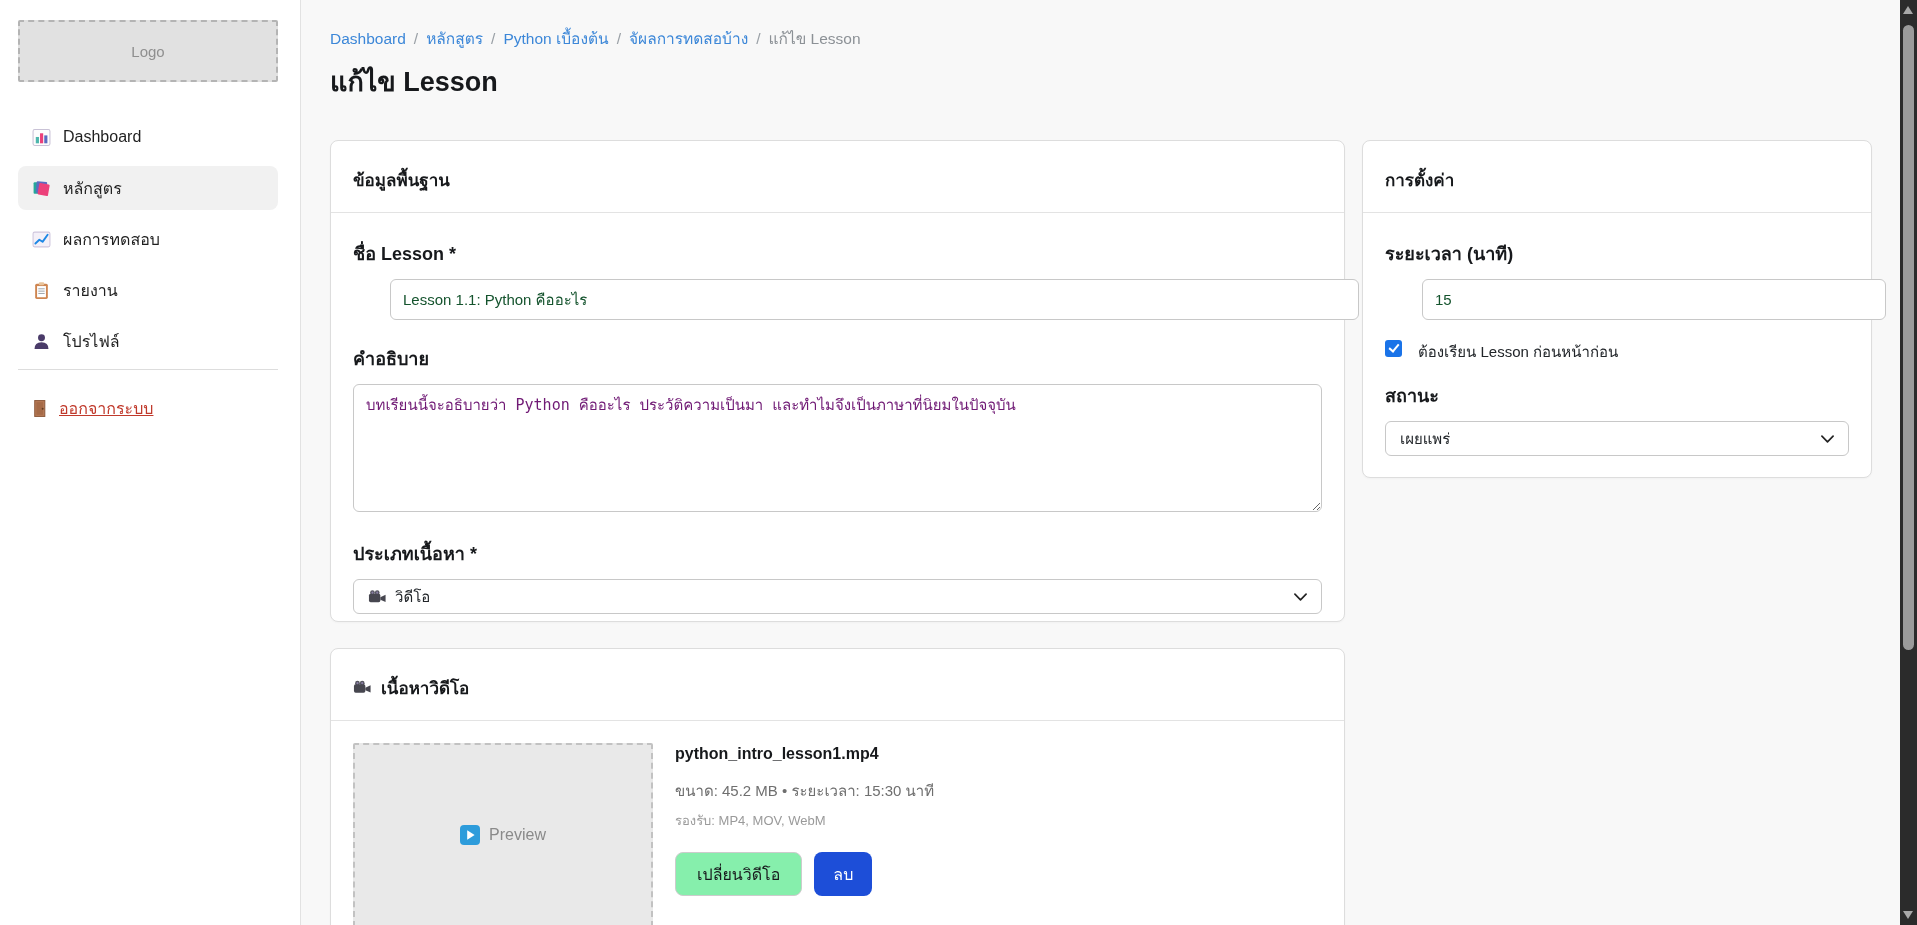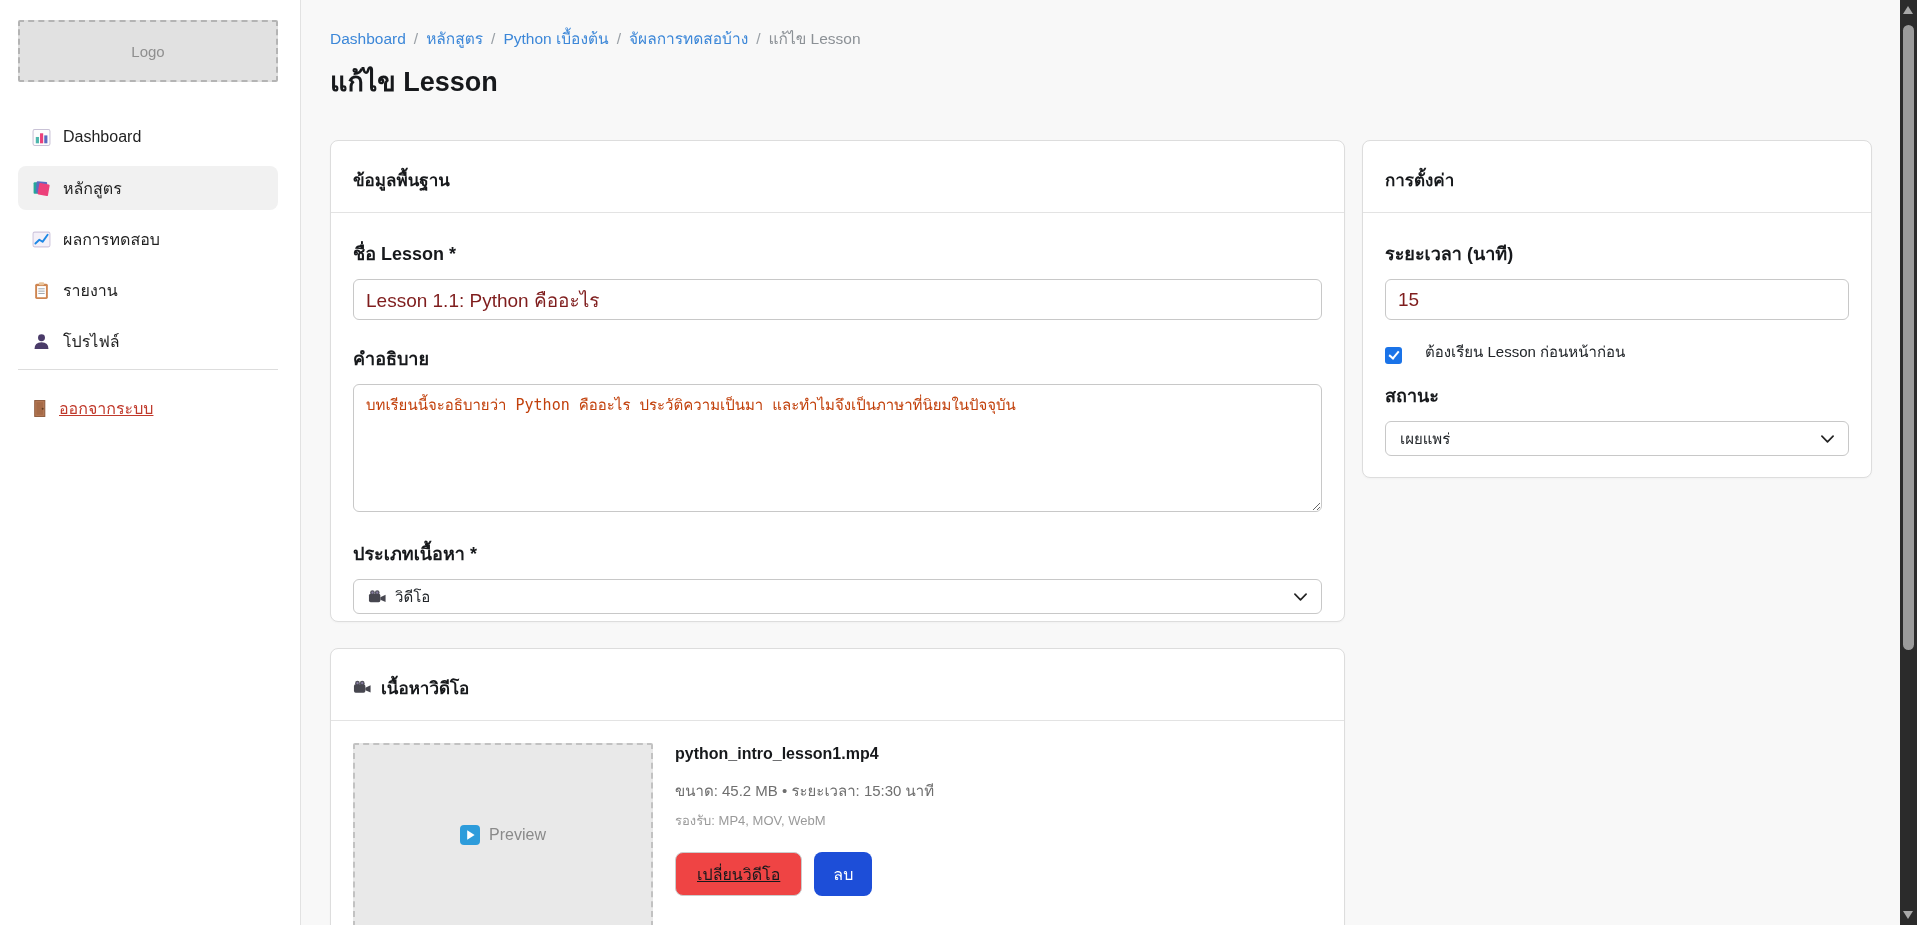--- a/index.html
+++ b/index.html
@@ -44,51 +44,51 @@
           border-radius:8px; box-shadow:0 1px 2px rgba(0,0,0,0.03); }
   #card-basic    { left:29px;   top:140px; width:1015px; height:482px; }
   #card-settings { left:1061px; top:140px; width:510px;  height:338px; }
   #card-video    { left:29px;   top:648px; width:1015px; height:430px; }
   .card-header { display:flex; align-items:center; gap:9px;
                  padding:25px 22px 19px; font-size:17px; font-weight:bold;
                  border-bottom:1px solid #e3e3e3; color:#17191c; }
   .card-body { padding:19px 22px; }
   .field-label { font-weight:bold; font-size:18px; margin:7px 0 11px; color:#17191c; }
   .text-input { width:100%; height:41px; border:1px solid #c8c8c8; border-radius:6px;
-                padding:0 12px; font-size:19px; background:#fff; color:#7f1d1d;
-                font-family:"Liberation Sans","DejaVu Sans",sans-serif; outline:none; }
+                padding:0 12px; font-size:15px; background:#fff; color:#14532d;
+                font-family:"Liberation Sans","DejaVu Sans",sans-serif; outline:none;margin-left:37px; }
   .text-area { width:100%; height:128px; border:1px solid #c8c8c8; border-radius:6px;
-               padding:8px 12px; font-size:15px; color:#c2410c;
+               padding:8px 12px; font-size:15px; color:#701a75;
                font-family:"DejaVu Sans Mono","Liberation Mono",monospace; resize:both; outline:none; }
   .select-box { height:35px; border:1px solid #c8c8c8; border-radius:6px;
                 display:flex; align-items:center; justify-content:space-between;
                 padding:0 14px; background:#fff; cursor:pointer; font-size:15px; }
   .select-value { display:flex; align-items:center; gap:8px; }
   .chevron { width:13px; height:8px; display:inline-flex; }
   
-  .check-row { display:flex; align-items:flex-end; gap:23px; margin:20px 0 17px; cursor:pointer; }
+  .check-row { display:flex; align-items:flex-start; gap:16px; margin:20px 0 17px; cursor:pointer; }
   .checkbox { width:17px; height:17px; border-radius:3px; position:relative; flex:0 0 17px; }
   .checkbox::after { content:""; position:absolute; left:5.5px; top:2.2px;
                      width:4px; height:8px; border:solid #fff;
                      border-width:0 2px 2px 0; transform:rotate(40deg); }
   
   .video-row { display:flex; gap:22px; padding:22px; }
   .preview-box { width:300px; height:184px; background:#e9e9e9;
                  border:2px dashed #c2c2c2; border-radius:2px;
                  display:flex; align-items:center; justify-content:center;
                  gap:9px; color:#8a8a8a; font-size:16px; }
   .play-icon { width:20px; height:20px; display:inline-flex; }
   .file-info { padding-top:2px; }
   .file-name { font-size:16px; font-weight:bold; color:#17191c; }
   .file-meta { margin-top:16px; font-size:15px; color:#6f6f6f; }
   .file-supported { margin-top:7px; font-size:13px; color:#9a9a9a; }
   .btn-row { display:flex; gap:12px; margin-top:21px; }
   .btn { height:44px; border-radius:8px; font-size:16px; cursor:pointer;
          font-family:"Liberation Sans","DejaVu Sans",sans-serif; }
-  .btn-change { padding:0 21px; background:#ef4444; border:1px solid #cccccc; color:#17191c;text-decoration:underline; }
+  .btn-change { padding:0 21px; background:#86efac; border:1px solid #cccccc; color:#17191c; }
   .btn-delete { padding:0 19px; border:none; color:#ffffff; }
   
   .scrollbar { position:absolute; right:0; top:0; width:17px; height:925px; background:#2b2b2b; }
   .sb-arrow-up { position:absolute; top:6px; left:3px; width:0; height:0;
                  border-left:5.5px solid transparent; border-right:5.5px solid transparent;
                  border-bottom:8px solid #a8a8a8; cursor:pointer; }
   .sb-arrow-down { position:absolute; bottom:6px; left:3px; width:0; height:0;
                    border-left:5.5px solid transparent; border-right:5.5px solid transparent;
                    border-top:8px solid #a8a8a8; cursor:pointer; }
   .sb-thumb { position:absolute; top:25px; left:3px; width:11px; height:625px;

